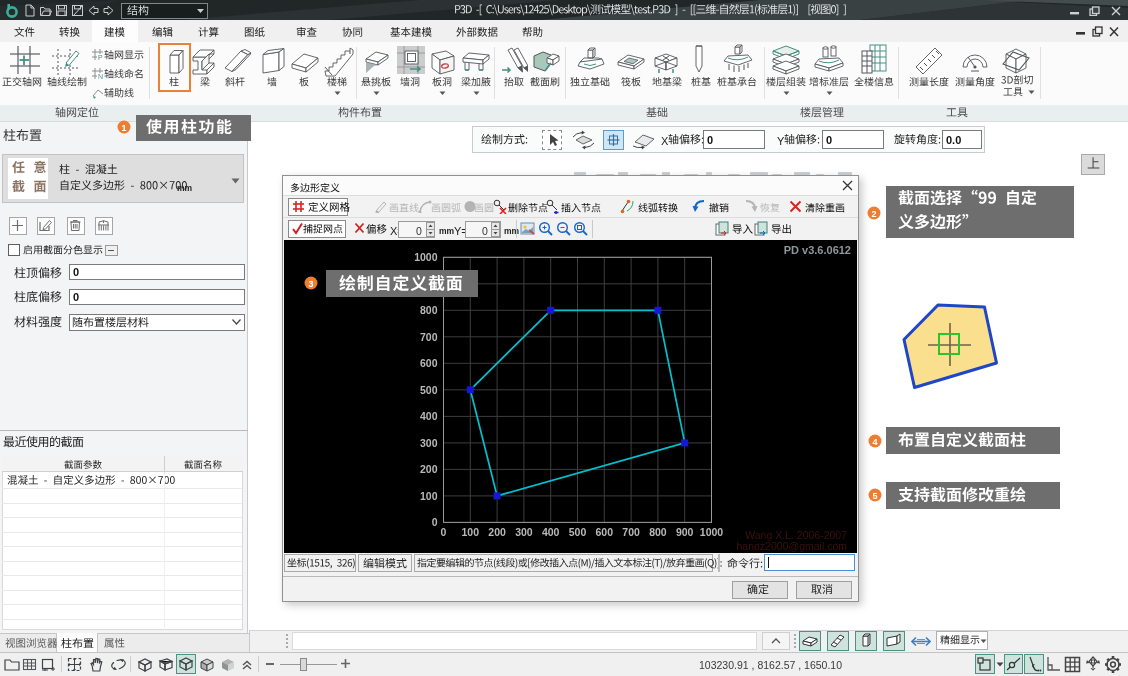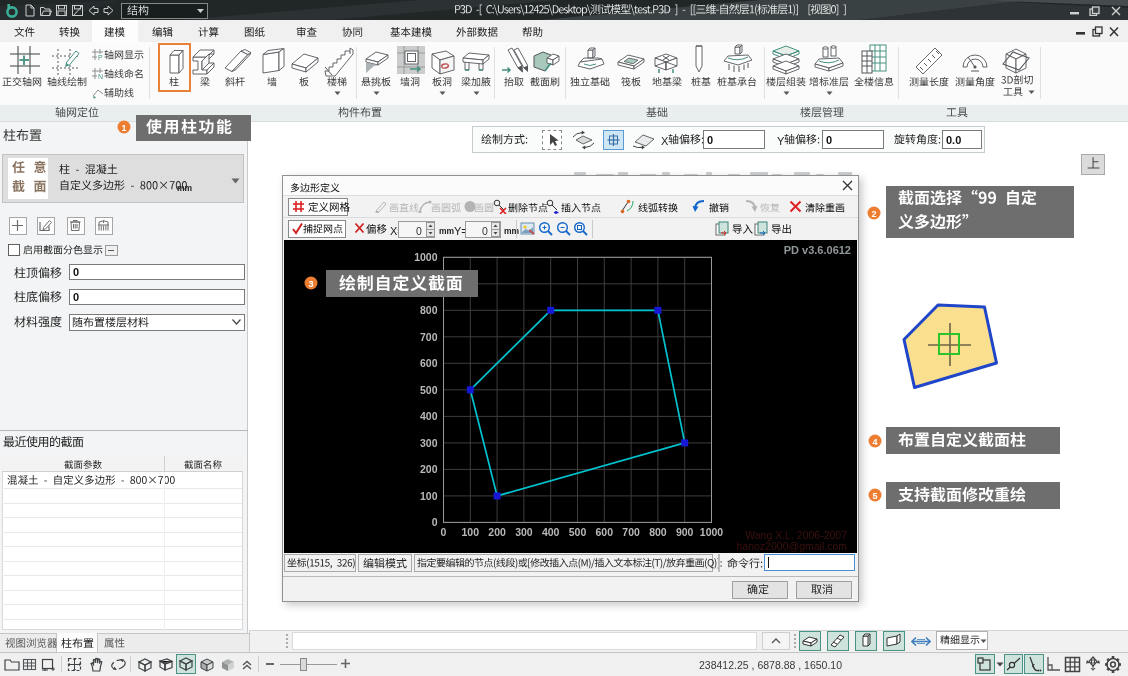--- a/index.html
+++ b/index.html
@@ -1622,21 +1622,21 @@
     <svg class="ab" style="left:241px;top:658px;" width="12" height="12" viewBox="0 0 12 12">
       <path d="M2 7 L6 3.5 L10 7 M2 11 L6 7.5 L10 11" fill="none" stroke="#555" stroke-width="1.4"></path>
     </svg>
     <div class="ab" style="left:258px;top:656px;width:1px;height:16px;background:#cfcfcf"></div>
     <div class="ab" style="left:266px;top:663px;width:8px;height:2px;background:#666"></div>
     <div class="ab" style="left:280px;top:664px;width:57px;height:1px;background:#999"></div>
     <div class="ab" style="left:300px;top:658px;width:7px;height:13px;background:#d9d9d9;border:1px solid #888"></div>
     <svg class="ab" style="left:340px;top:658px;" width="11" height="11" viewBox="0 0 11 11">
       <path d="M5.5 1 L5.5 10 M1 5.5 L10 5.5" stroke="#666" stroke-width="1.6"></path>
     </svg>
-    <div class="en" style="left:699px;top:658.5px;font-size:10.5px;color:#3a3a3a;font-weight:normal;">238412.25 , 6878.88 , 1650.10</div>
+    <div class="en" style="left:699px;top:658.5px;font-size:10.5px;color:#3a3a3a;font-weight:normal;">103230.91 , 8162.57 , 1650.10</div>
     <div class="ab" style="left:975px;top:654px;width:20px;height:20px;background:#cfe3dd;border:1px solid #4a9384"></div>
     <svg class="ab" style="left:975px;top:654px;" width="20" height="20" viewBox="0 0 20 20">
       <rect x="5" y="6" width="10" height="10" fill="none" stroke="#333" stroke-width="1.2"></rect>
       <rect x="3" y="4" width="5" height="5" fill="#cfe3dd" stroke="#333" stroke-width="1.2"></rect>
     </svg>
     <svg class="ab" style="left:996px;top:662px;" width="8" height="5" viewBox="0 0 8 5">
       <path d="M0.5 0.5 L7.5 0.5 L4 4.5 Z" fill="#444"></path>
     </svg>
     <div class="ab" style="left:1004px;top:654px;width:19px;height:20px;background:#cfe3dd;border:1px solid #4a9384"></div>
     <svg class="ab" style="left:1004px;top:654px;" width="19" height="20" viewBox="0 0 19 20">

